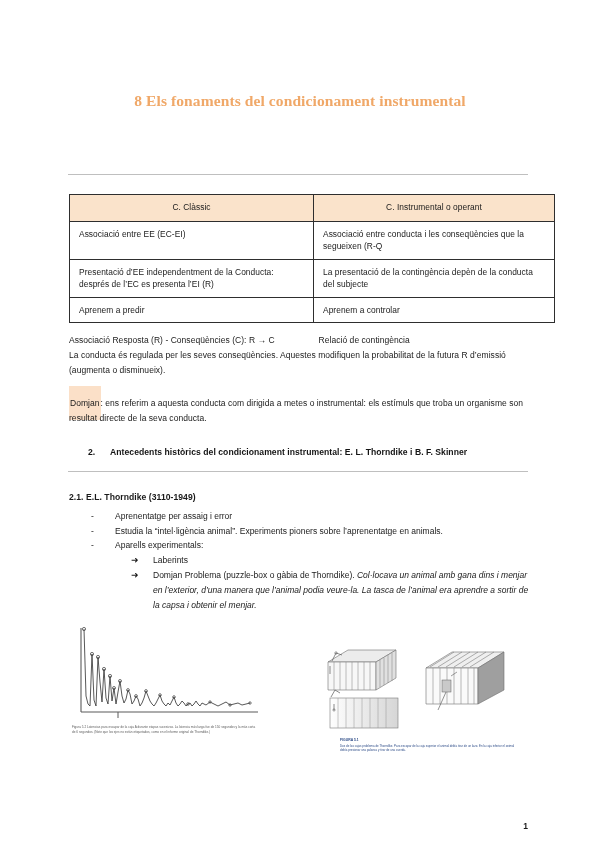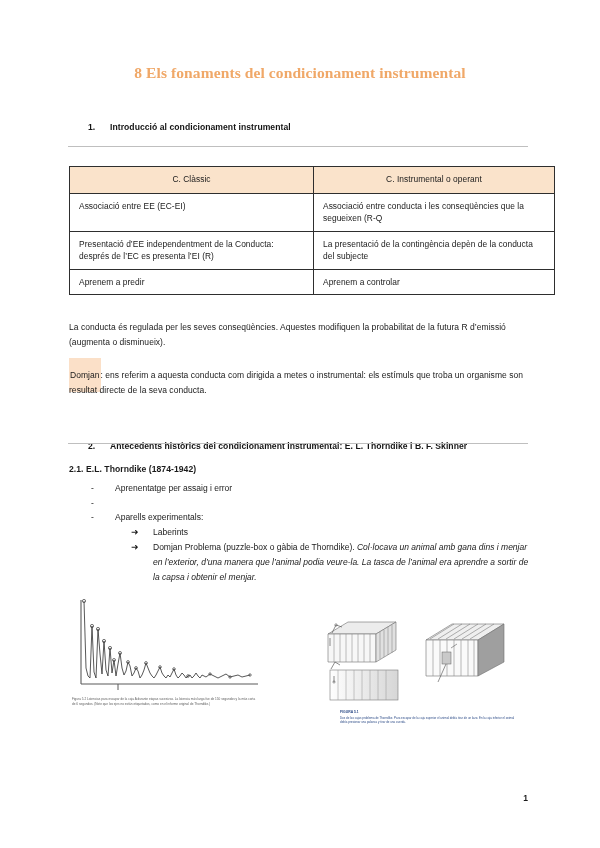--- a/index.html
+++ b/index.html
@@ -13,20 +13,21 @@
     position: relative;
     font-family: "Liberation Sans", sans-serif;
     color: #1a1a1a;
     overflow: hidden;
   }
 
   .page {
     position: absolute;
     inset: 0;
     background: #fff;
+    margin-top: 28px;
   }
 
   .doc-title {
     position: absolute;
     top: 64px;
     left: 0;
     width: 600px;
     text-align: center;
     font-family: "Liberation Serif", serif;
     font-size: 15.5px;
@@ -196,23 +197,20 @@
     color: #1a1a1a;
   }
 </style>
 </head>
 <body>
 
 <div class="page">
 
   <div class="doc-title">8 Els fonaments del condicionament instrumental</div>
 
-  <div class="section-head" style="top:122px">
-    <span class="num">1.</span><span>Introducció al condicionament instrumental</span>
-  </div>
   <div class="rule" style="top:146px"></div>
 
   <table class="cmp-table">
     <thead>
       <tr>
         <td class="c1">C. Clàssic</td>
         <td class="c2">C. Instrumental o operant</td>
       </tr>
     </thead>
     <tbody>
@@ -224,41 +222,45 @@
         <td>Presentació d’EE independentment de la Conducta: després de l’EC es presenta l’EI (R)</td>
         <td>La presentació de la contingència depèn de la conducta del subjecte</td>
       </tr>
       <tr>
         <td>Aprenem a predir</td>
         <td>Aprenem a controlar</td>
       </tr>
     </tbody>
   </table>
 
+  <div class="para" style="top:305px">
+    <span>Associació Resposta (R) - Conseqüències (C): R → C</span><span class="gap"></span><span>Relació de contingència</span>
+  </div>
 
   <div class="para" style="top:320px">La conducta és regulada per les seves conseqüències. Aquestes modifiquen la probabilitat de la futura R d’emissió (augmenta o disminueix).</div>
 
   <div class="para" style="top:368px">
     <span class="hl">Domjan</span><span>: ens referim a aquesta conducta com dirigida a metes o instrumental: els estímuls que troba un organisme son resultat directe de la seva conducta.</span>
   </div>
 
-  <div class="section-head" style="top:441px">
+  <div class="section-head" style="top:419px">
     <span class="num">2.</span><span>Antecedents històrics del condicionament instrumental: E. L. Thorndike  i B. F. Skinner</span>
   </div>
   <div class="rule" style="top:443px"></div>
 
-  <div class="sub-head" style="top:464px">2.1. E.L. Thorndike (1874-1942)</div>
+  <div class="sub-head" style="top:464px">2.1. E.L. Thorndike (3110-1949)</div>
 
   <div class="dash-list" style="top:481px">
     <div class="dash-row">
       <span class="mk">-</span>
       <span>Aprenentatge per assaig i error</span>
     </div>
     <div class="dash-row">
       <span class="mk">-</span>
+      <span>Estudia la “intel·ligència animal”. Experiments pioners sobre l’aprenentatge en animals.</span>
     </div>
     <div class="dash-row">
       <span class="mk">-</span>
       <span>Aparells experimentals:</span>
     </div>
 
     <div class="arrow-row">
       <span class="mk">➜</span>
       <span class="bd">Laberints</span>
     </div>

